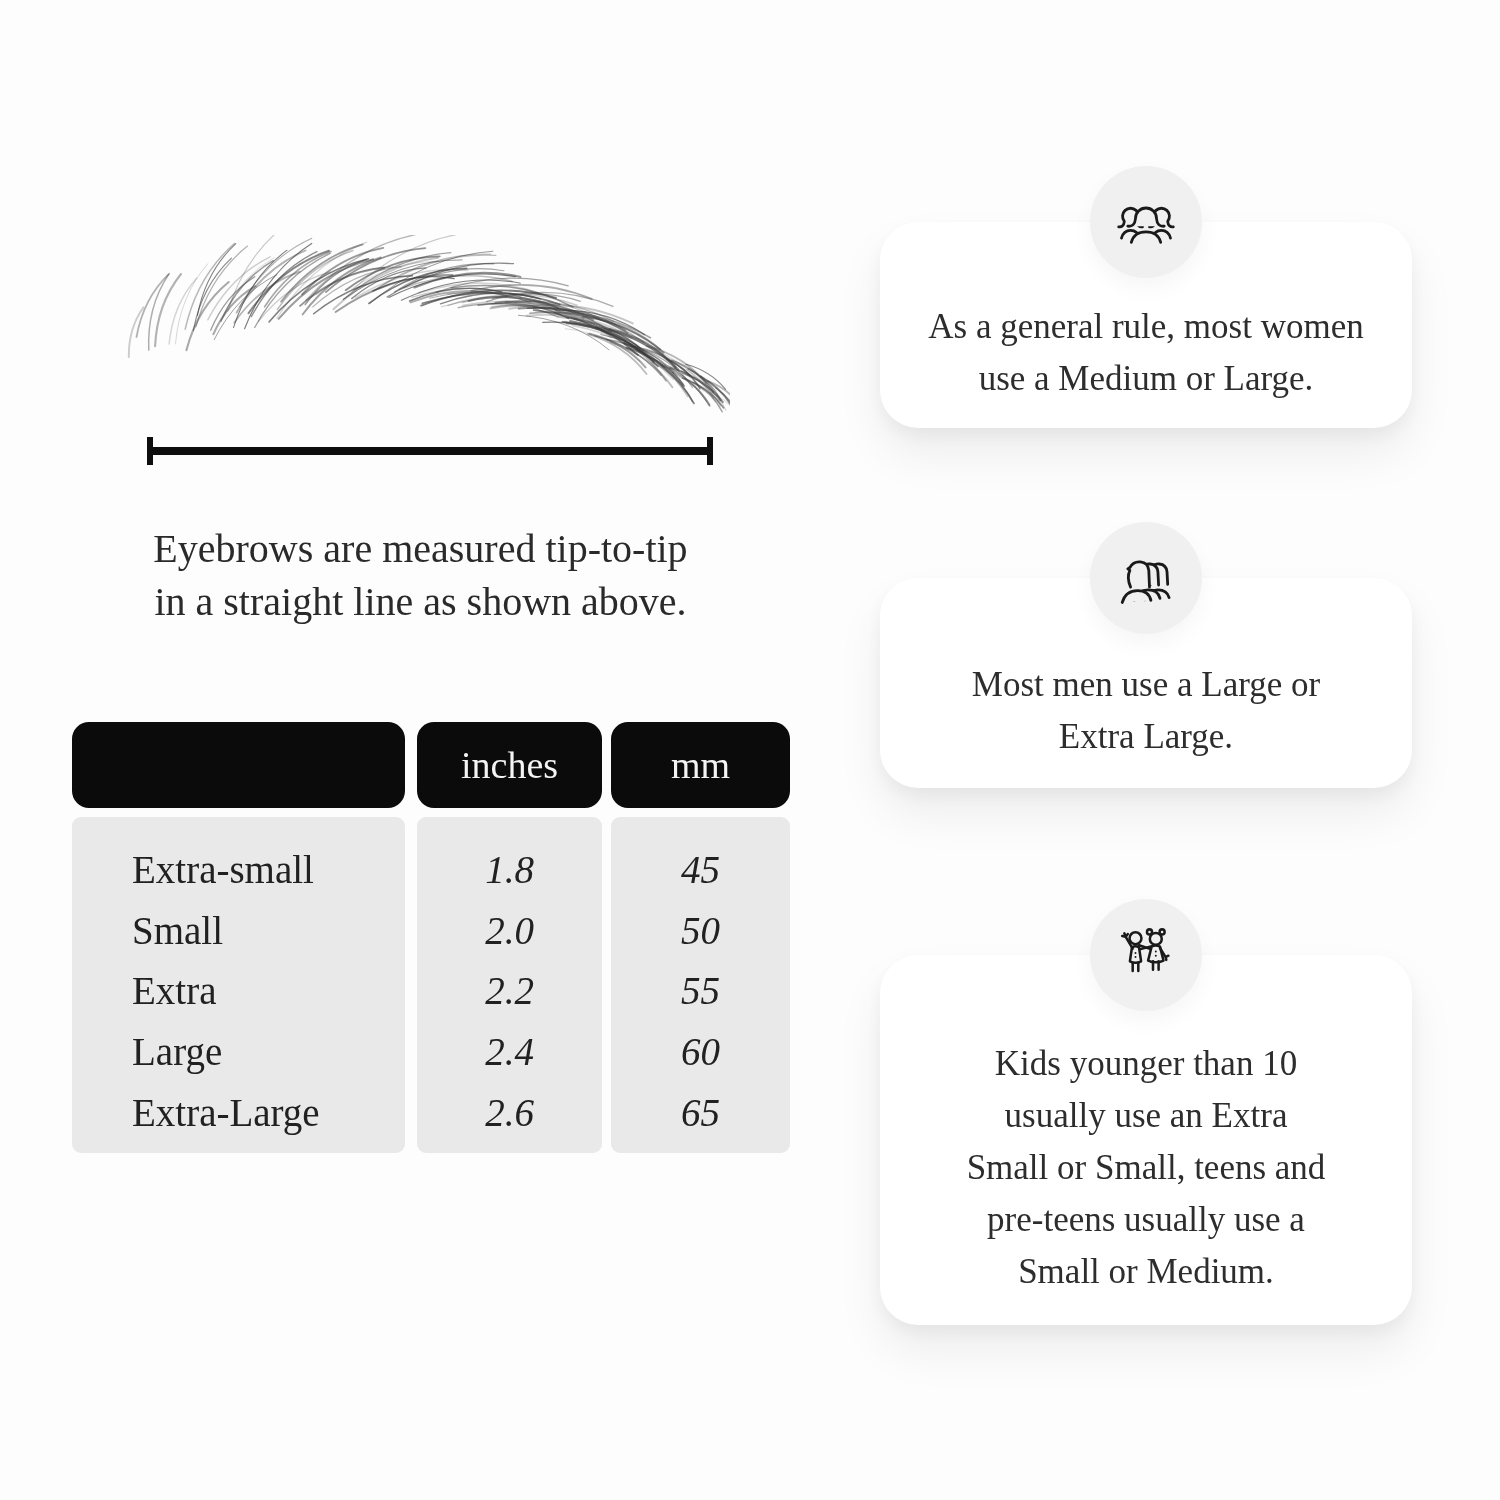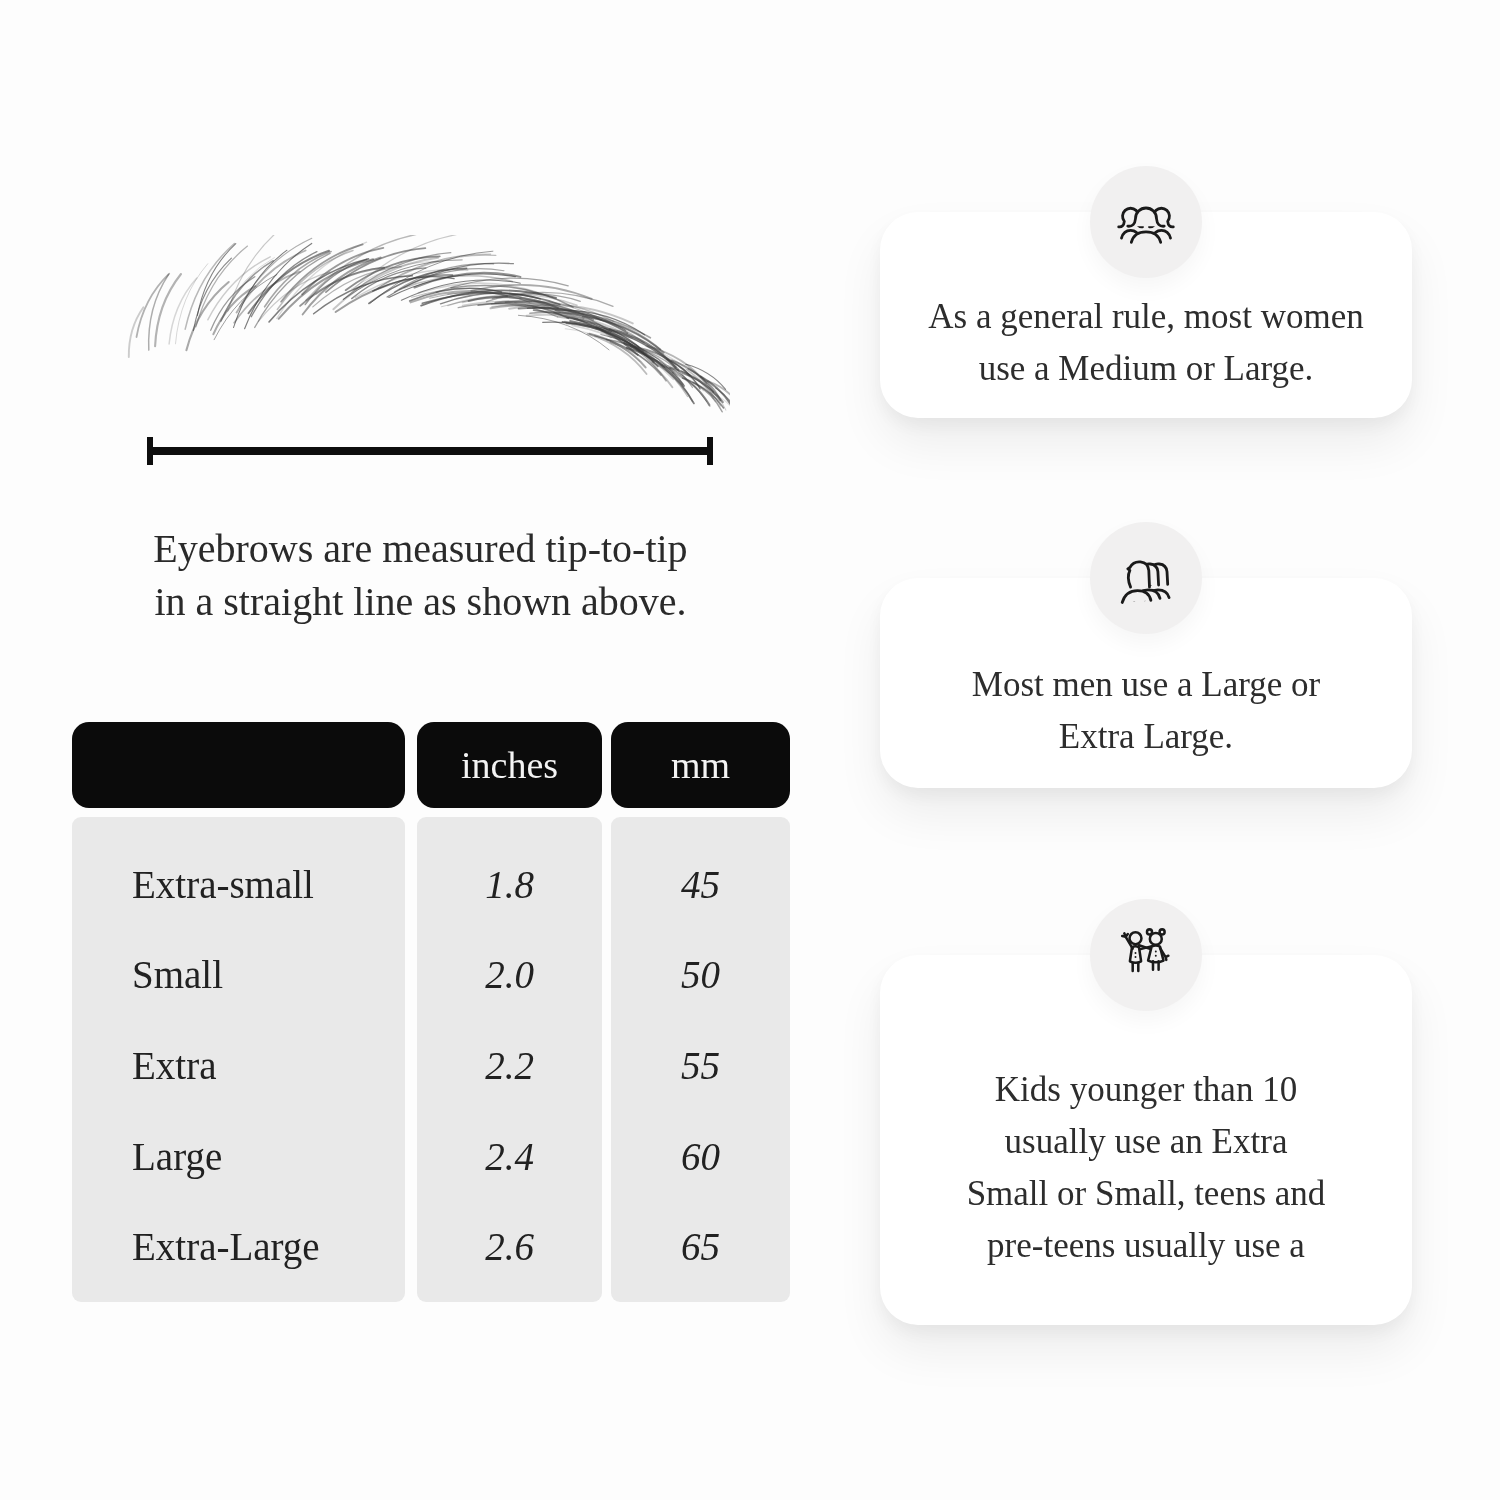--- a/index.html
+++ b/index.html
@@ -15,38 +15,38 @@
     text-align:center;font-size:40px;line-height:53px;color:#2a2a2a;
   }
   
   .size-table{position:absolute;left:72px;top:722px;width:718px;height:548px;}
   .th{
     position:absolute;top:0;height:86px;background:#0b0b0b;border-radius:17px;
     display:flex;align-items:center;justify-content:center;
     color:#f4f4f4;font-size:38px;
   }
   .tcol{
-    position:absolute;top:95px;height:485px;background:#e9e9e9;border-radius:9px;
+    position:absolute;top:95px;height:336px;background:#e9e9e9;border-radius:9px;
     display:flex;flex-direction:column;justify-content:space-around;
     box-sizing:border-box;padding:22px 0 10px 0;font-size:39px;color:#212121;
   }
   .colA{left:0;width:333px;}
   .colB{left:345px;width:185px;}
   .colC{left:539px;width:179px;}
   .tcol.colA .cell{padding-left:60px;}
   .tcol.colB .cell,.tcol.colC .cell{text-align:center;font-style:italic;}
   
   .card{
     position:absolute;left:880px;width:532px;background:#ffffff;border-radius:38px;
     box-shadow:0 26px 48px rgba(0,0,0,.065),0 8px 16px rgba(0,0,0,.045);
     box-sizing:border-box;padding:56px 20px 0 20px;
     display:flex;flex-direction:column;align-items:center;justify-content:center;
     text-align:center;font-size:35px;line-height:52px;color:#2d2d2d;
   }
-  .card-1{top:212px;height:206px;}
+  .card-1{top:222px;height:206px;}
   .card-2{top:578px;height:210px;text-align:center;}
   .card-3{top:955px;height:370px;}
   .icon-circle{
     position:absolute;left:1090px;width:112px;height:112px;border-radius:50%;
     background:#f1f0f0;display:flex;align-items:center;justify-content:center;
     box-shadow:0 10px 22px rgba(0,0,0,.04);
   }
   .circle-1{top:166px;} .circle-2{top:522px;} .circle-3{top:899px;}
   .card-line{white-space:nowrap;}
 </style>
@@ -256,20 +256,21 @@
   </div>
   <div class="card card-2">
     <div class="card-line">Most men use a Large or</div>
     <div class="card-line">Extra Large.</div>
   </div>
   <div class="card card-3">
     <div class="card-line">Kids younger than 10</div>
     <div class="card-line">usually use an Extra</div>
     <div class="card-line">Small or Small, teens and</div>
     <div class="card-line">pre-teens usually use a</div>
+    <div class="card-line">Small or Medium.</div>
   </div>
 
   <div class="icon-circle circle-1">
     <svg width="70" height="70" viewBox="0 0 100 100">
       <g fill="#f1f0f0" stroke="#1a1a1a" stroke-width="4" stroke-linecap="round" stroke-linejoin="round">
         <path d="M 11,57 q 7,1 8,-8 a 11.5,11.5 0 1 1 18,0 q 1,9 8,8"></path>
         <path d="M 15,73 q 3,-11 13,-11 q 10,0 13,11" fill="none"></path>
         <path d="M 55,57 q 7,1 8,-8 a 11.5,11.5 0 1 1 18,0 q 1,9 8,8"></path>
         <path d="M 59,73 q 3,-11 13,-11 q 10,0 13,11" fill="none"></path>
         <path d="M 24,56 q 10,1 11,-11 a 14.5,14.5 0 1 1 30,0 q 1,12 11,11"></path>

